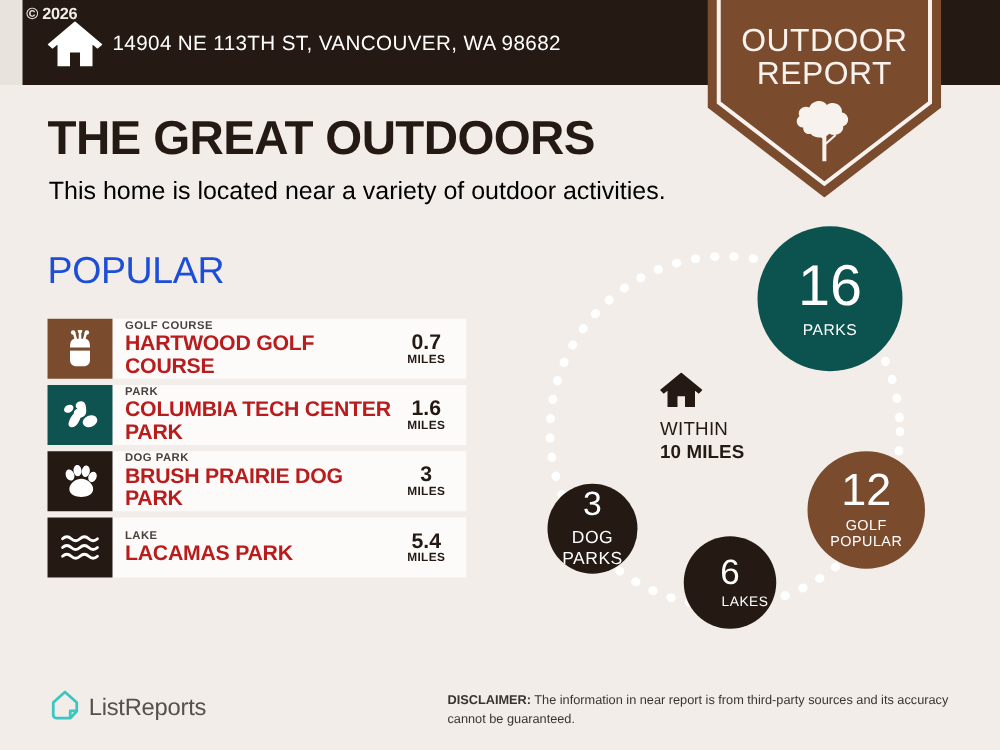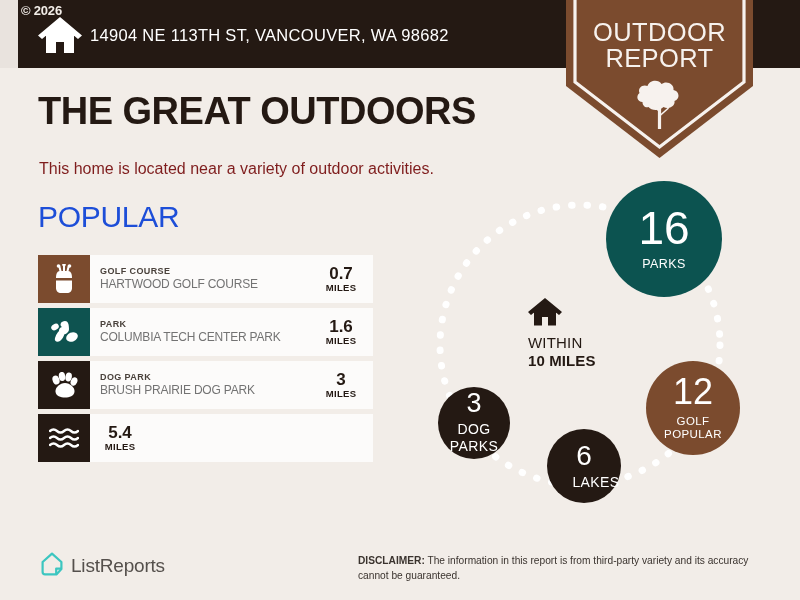--- a/index.html
+++ b/index.html
@@ -76,23 +76,23 @@
     position: absolute;
     left: 38px; top: 90px;
     font-size: 38px;
     font-weight: bold;
     color: #241913;
     letter-spacing: -0.5px;
     white-space: nowrap;
   }
   .subtitle {
     position: absolute;
-    left: 39px; top: 160px;
-    font-size: 16px;
-    color: #7f1d1d;
+    left: 39px; top: 142px;
+    font-size: 20px;
+    color: #000000;
     white-space: nowrap;
   }
   .popular-title {
     position: absolute;
     left: 38px; top: 200px;
     font-size: 30px;
     font-weight: normal;
     color: #1d4ed8;
     letter-spacing: -0.3px;
   }
@@ -134,23 +134,23 @@
   .row-cat {
     font-size: 9px;
     font-weight: bold;
     color: #4A423C;
     letter-spacing: 0.4px;
     text-transform: uppercase;
     display: block;
     margin-bottom: 1px;
   }
   .row-name {
-    font-size: 12px;
-    font-weight: normal;
-    color: #737373;
+    font-size: 17px;
+    font-weight: bold;
+    color: #b91c1c;
     letter-spacing: -0.2px;
     display: block;
   }
   .row-dist {
     min-width: 52px;
     text-align: center;
     padding-right: 12px;
     line-height: 1.0;
   }
   .row-num {
@@ -211,21 +211,21 @@
   }
   .b-dog .b-num { font-size: 27px; margin-top: -1px; }
   .b-dog .b-lbl { font-size: 14px; margin-top: 4px; line-height: 1.2; }
 
   .b-lakes {
     left: 137px; top: 264px;
     width: 74px; height: 74px;
     background: #241913;
   }
   .b-lakes .b-num { font-size: 28px; margin-top: -1px; }
-  .b-lakes .b-lbl { font-size: 14px; margin-top: 5px; margin-left: 24px; }
+  .b-lakes .b-lbl { font-size: 11px; margin-top: 5px; margin-left: 24px; }
 
   .center-block {
     position: absolute;
     left: 118px; top: 133px;
     width: 130px;
   }
   .center-house { display: block; margin: 0 auto 3px; }
   .center-l1 {
     display: block;
     font-size: 15px;
@@ -382,20 +382,24 @@
 
     <div class="list-row">
       <div class="row-icon" style="background:#241913;">
         <svg width="30" height="22" viewBox="0 0 30 22">
           <path d="M1 4 q3.5 -3.2 7 0 t7 0 t7 0 t7 0" fill="none" stroke="#FFFFFF" stroke-width="2.4" stroke-linecap="round"></path>
           <path d="M1 11 q3.5 -3.2 7 0 t7 0 t7 0 t7 0" fill="none" stroke="#FFFFFF" stroke-width="2.4" stroke-linecap="round"></path>
           <path d="M1 18 q3.5 -3.2 7 0 t7 0 t7 0 t7 0" fill="none" stroke="#FFFFFF" stroke-width="2.4" stroke-linecap="round"></path>
         </svg>
       </div>
       <div class="row-body">
+        <div class="row-text">
+          <span class="row-cat">LAKE</span>
+          <span class="row-name">LACAMAS PARK</span>
+        </div>
         <div class="row-dist">
           <span class="row-num">5.4</span>
           <span class="row-unit">MILES</span>
         </div>
       </div>
     </div>
 
   </div>
 
   <div class="diagram">
@@ -446,15 +450,15 @@
   <div class="footer-logo">
     <span>
       <svg width="24" height="26" viewBox="0 0 24 26">
         <path d="M12 2.6 L21.4 11 L21.4 18 L16.4 23.4 L5 23.4 C3.4 23.4 2.6 22.4 2.6 20.9 L2.6 11 Z" fill="none" stroke="#3CC6C0" stroke-width="2.2" stroke-linejoin="round"></path>
         <path d="M21.4 17.6 L16.2 17.6 L16.2 23.2" fill="none" stroke="#3CC6C0" stroke-width="2.2" stroke-linejoin="round"></path>
       </svg>
     </span>
     <span class="footer-logo-text">ListReports</span>
   </div>
 
-  <p class="disclaimer"><b>DISCLAIMER:</b><span> The information in this report is from third-party variety and its accuracy cannot be guaranteed.</span></p>
+  <p class="disclaimer"><b>DISCLAIMER:</b><span> The information in near report is from third-party sources and its accuracy cannot be guaranteed.</span></p>
 
 </div>
 
 </body></html>

